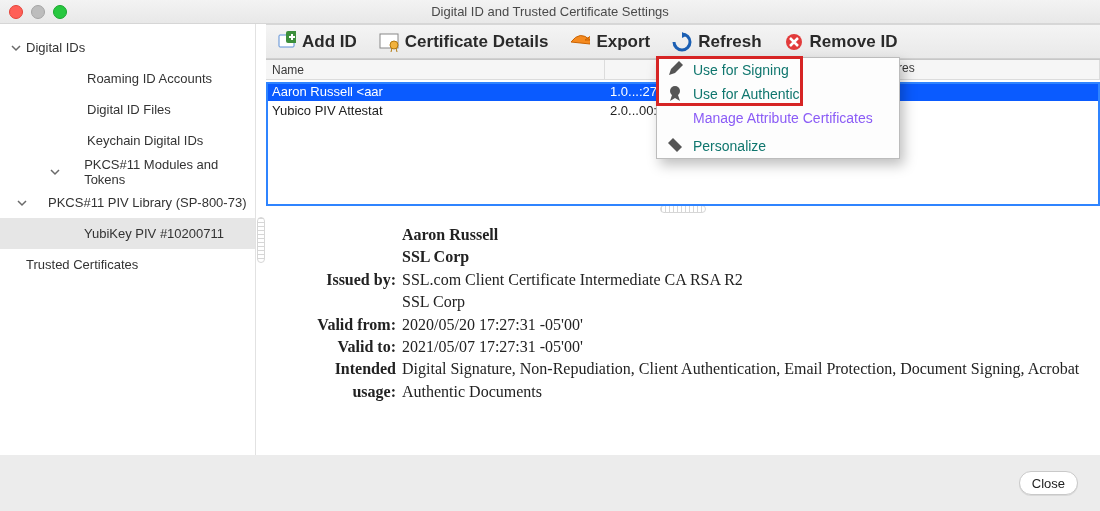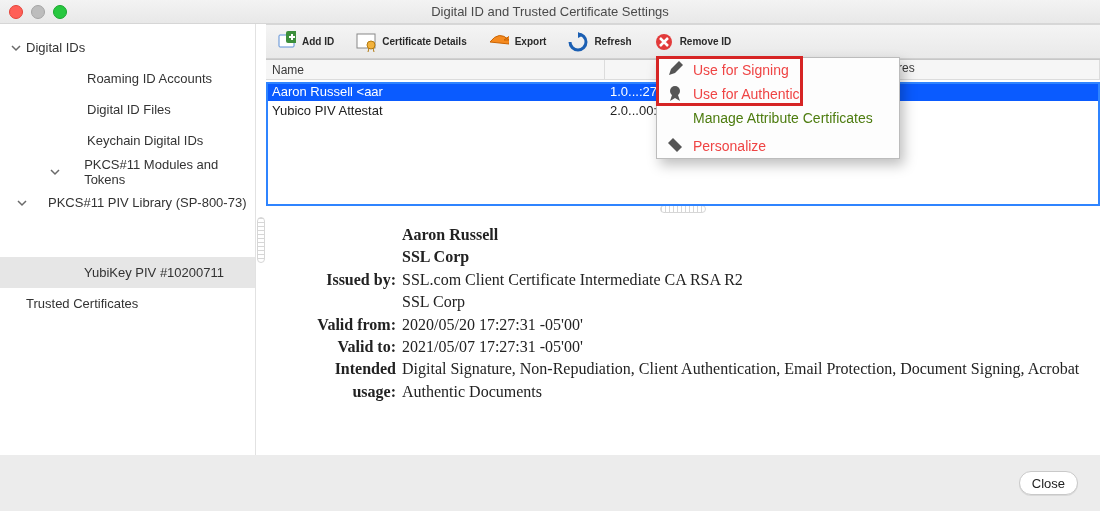--- a/index.html
+++ b/index.html
@@ -65,21 +65,20 @@
     width: 20px; text-align: center; color: #6a6a6a;
   }
   .tree-caret svg { display: block; margin: 0 auto; }
   .tree-label { padding-left: 0px; }
   .depth0 { padding-left: 6px; }
   .depth1 { padding-left: 28px; margin-left: 39px; }
   .depth2 { padding-left: 48px; }
   .depth3 { padding-left: 64px; }
   .tree-item.selected {
     background: #e6e6e6;
-    margin-top: 39px;
   }
 
   
   .grip {
     width: 10px;
     display: flex;
     align-items: center;
     justify-content: center;
   }
   .grip-inner {
@@ -105,21 +104,21 @@
     border-bottom: 1px solid #d0d0d0;
     display: flex;
     align-items: center;
     padding-left: 10px;
     gap: 22px;
   }
   .tbtn {
     display: flex;
     align-items: center;
     gap: 6px;
-    font-size: 10px;
+    font-size: 17px;
     font-weight: 600;
     color: #2a2a2a;
     cursor: default;
     height: 100%;
   }
   .tbtn.pressed {
     background: linear-gradient(#e0e0e0,#d6d6d6);
     border-left: 1px solid #c5c5c5;
     border-right: 1px solid #c5c5c5;
     padding: 0 8px;
@@ -189,23 +188,23 @@
     box-shadow: 4px 6px 12px rgba(0,0,0,0.25);
     z-index: 50;
   }
   .dd-item {
     display: flex;
     align-items: center;
     gap: 10px;
     height: 24px;
     padding: 0 10px;
     font-size: 14px;
-    color: #ef4444;
-  }
-  .dd-item.disabled { color: #4d7c0f; }
+    color: #0f766e;
+  }
+  .dd-item.disabled { color: #8b5cf6; }
   .dd-highlight {
     position: absolute;
     left: -1px;
     top: -2px;
     width: 147px;
     height: 50px;
     border: 3px solid #d62424;
     pointer-events: none;
     box-sizing: border-box;
   }

